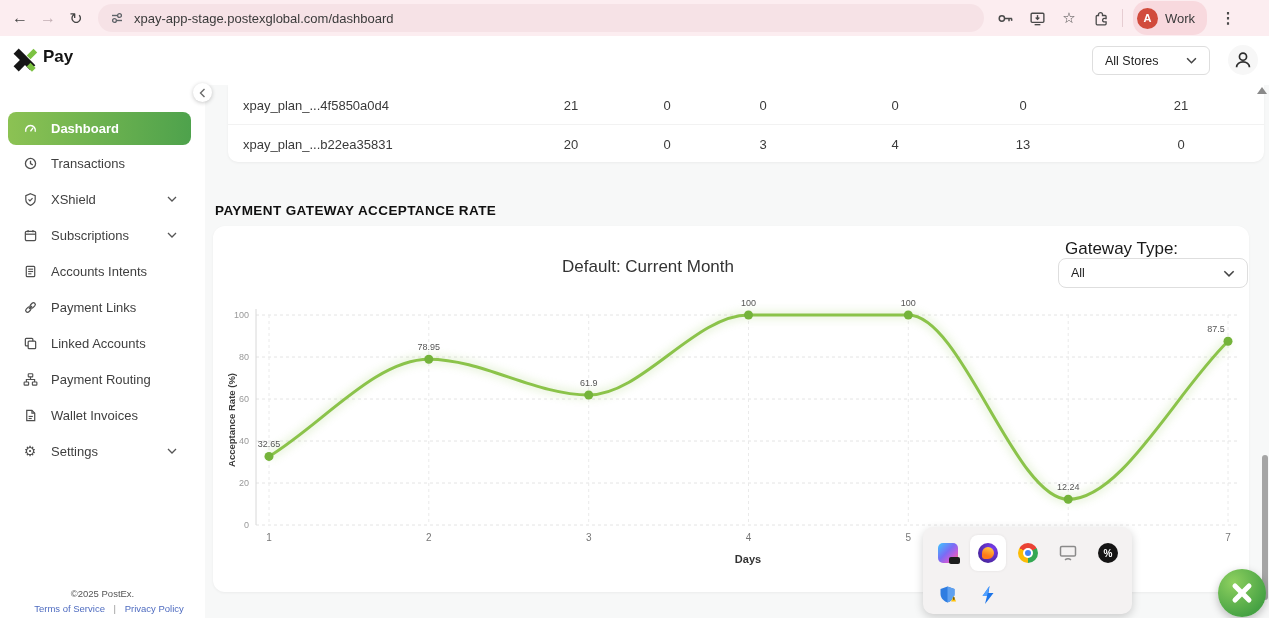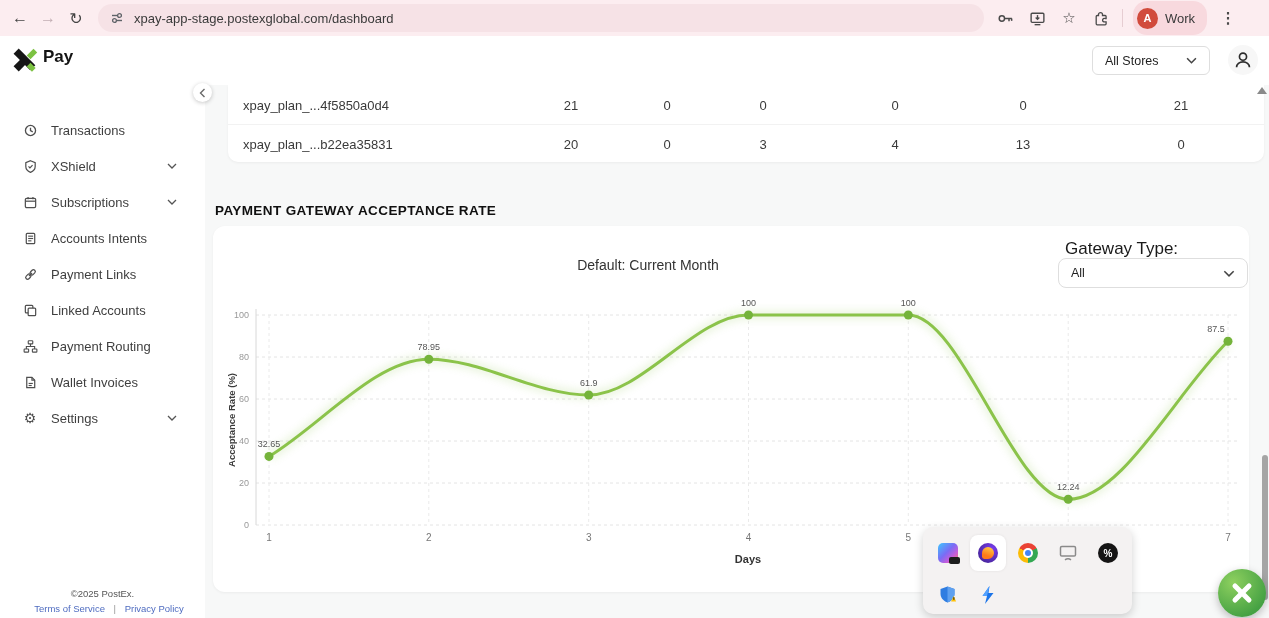--- a/index.html
+++ b/index.html
@@ -45,21 +45,21 @@
   .content-bg{position:absolute;left:205px;top:85px;right:0;bottom:0;background:#f7f8f8;}
   .card{position:absolute;background:#fff;box-shadow:0 1px 3px rgba(0,0,0,.05);}
   .table-card{left:228px;top:85px;width:1036px;height:77px;border-radius:0 0 10px 10px;}
   .t-row{position:absolute;left:0;width:100%;height:39px;font-size:13px;color:#3a3a3a;}
   .t-row.r2{top:39px;height:38px;border-top:1px solid #f2f2f2;}
   .t-name{position:absolute;left:15px;top:50%;transform:translateY(-50%);}
   .t-cell{position:absolute;top:50%;transform:translateY(-50%);width:60px;text-align:center;}
   .c0{left:313px}.c1{left:409px}.c2{left:505px}.c3{left:637px}.c4{left:765px}.c5{left:923px}
   .section-title{position:absolute;left:215px;top:203px;font-size:13.5px;font-weight:bold;color:#101010;letter-spacing:.4px;}
   .chart-card{left:213px;top:226px;width:1036px;height:366px;border-radius:12px;}
-  .chart-title{position:absolute;left:335px;top:31px;width:200px;text-align:center;font-size:14px;color:#333;}
+  .chart-title{position:absolute;left:335px;top:31px;width:200px;text-align:center;font-size:17px;color:#333;}
   .gw-label{position:absolute;left:852px;top:13px;font-size:17px;color:#1a1a1a;}
   .gw-select{position:absolute;left:845px;top:32px;width:190px;height:30px;border-radius:8px;}
   #chart-svg{position:absolute;left:0;top:0;font-family:"Liberation Sans",sans-serif;}
   
   .tray{position:absolute;left:923px;top:527px;width:209px;height:87px;background:#f4f2f2;border-radius:10px;
         box-shadow:0 3px 10px rgba(0,0,0,.18);z-index:40;}
   .tray-hl{position:absolute;left:47px;top:8px;width:36px;height:36px;background:#fff;border-radius:8px;box-shadow:0 0 3px rgba(0,0,0,.08);}
   .tray-ico{position:absolute;width:20px;height:20px;cursor:pointer;}
   .ico-colorful{border-radius:5px;background:linear-gradient(135deg,#3ec6ff 0%,#7a6cf5 45%,#c65ddb 70%,#ff7a59 100%);}
   .ico-colorful::after{content:"";position:absolute;right:-2px;bottom:-1px;width:11px;height:7px;background:#1d1d1d;border-radius:2px;}
@@ -148,20 +148,29 @@
       <circle cx="9" cy="6" r="3.2" fill="none" stroke="#2d2d2d" stroke-width="1.5"></circle>
       <path d="M3.2,15.5 a5.8,4.8 0 0 1 11.6,0" fill="none" stroke="#2d2d2d" stroke-width="1.5"></path>
     </svg>
   </div>
 </div>
 
 <div class="content-bg"></div>
 
 <div class="sidebar">
   <div class="side-nav">
+    <div class="side-item active">
+      <span class="s-ico">
+        <svg width="15" height="15" viewBox="0 0 16 16">
+            <path d="M3,11.5 a5.2,5.2 0 1 1 10,0" fill="none" stroke="#fff" stroke-width="1.5"></path>
+            <line x1="8" y1="11" x2="10.6" y2="7.4" stroke="#fff" stroke-width="1.5"></line>
+          </svg>
+      </span>
+      <span>Dashboard</span>
+    </div>
     <div class="side-item">
       <span class="s-ico">
         <svg width="15" height="15" viewBox="0 0 16 16">
             <circle cx="8" cy="8" r="5.4" fill="none" stroke="#4f4f4f" stroke-width="1.4"></circle>
             <polyline points="8,5 8,8.2 10.4,9.4" fill="none" stroke="#4f4f4f" stroke-width="1.4"></polyline>
           </svg>
       </span>
       <span>Transactions</span>
     </div>
     <div class="side-item">

